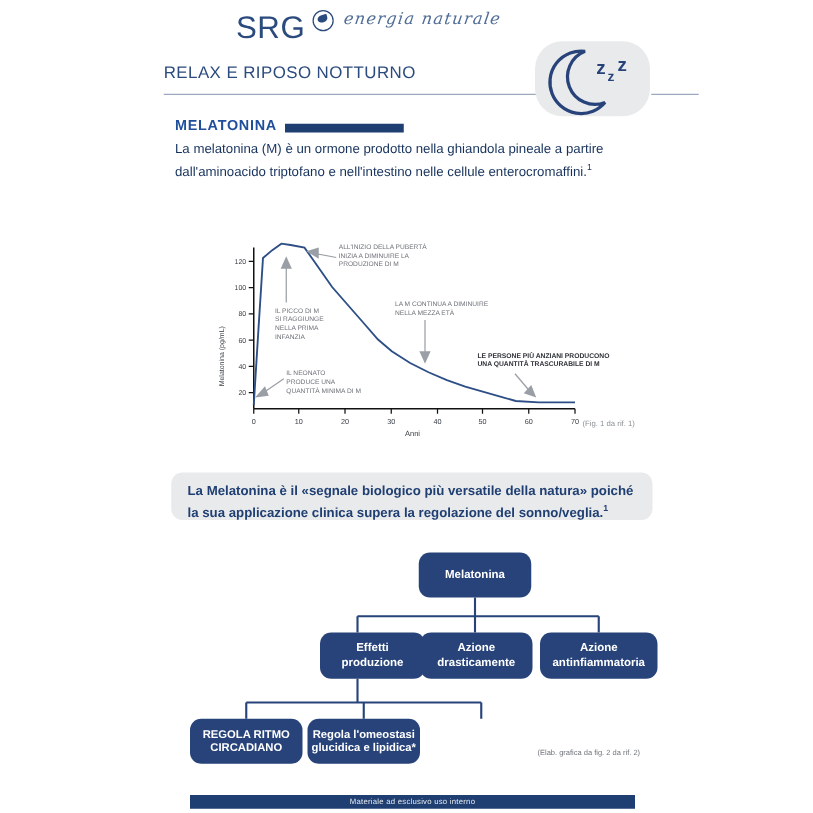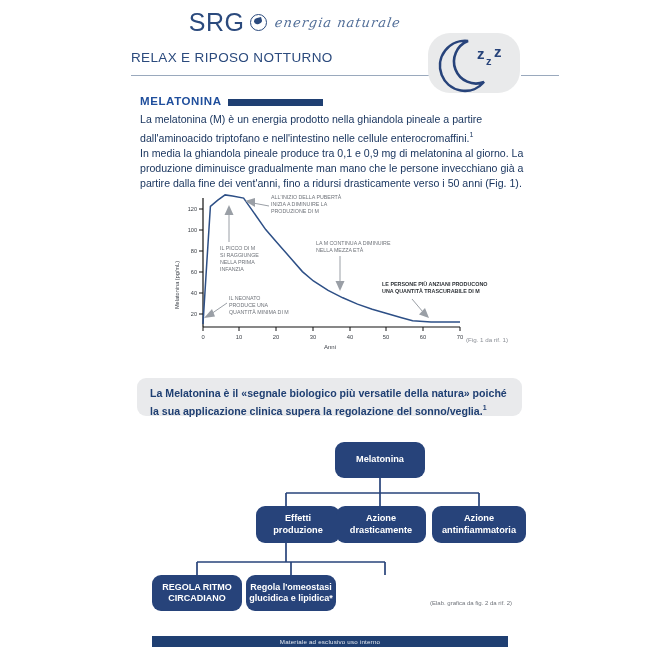--- a/index.html
+++ b/index.html
@@ -9,21 +9,21 @@
     font-family:"Liberation Sans", sans-serif;
     color:#1e3a6b;
     position:relative;
     overflow:hidden;
   }
   .page{position:relative;width:650px;height:650px;}
 
   
   .logo{
     position:absolute;left:0;top:8px;width:590px;
-    display:flex;justify-content:center;align-items:center;gap:5px;
+    display:flex;justify-content:center;align-items:flex-start;gap:5px;
   }
   .logo-srg{
     font-family:"Liberation Sans", sans-serif;
     font-size:25px;font-weight:400;letter-spacing:.5px;color:#2b4a7d;
   }
   .logo-mark{
     width:15px;height:15px;border-radius:50%;
     border:1.6px solid #2b4a7d;position:relative;display:inline-block;
     margin:0 3px 0 1px;
   }
@@ -144,22 +144,21 @@
       <text x="49" y="26" font-family="Liberation Sans, sans-serif" font-size="15" font-weight="bold" fill="#27437a">z</text>
       <text x="58" y="32" font-family="Liberation Sans, sans-serif" font-size="11" font-weight="bold" fill="#27437a">z</text>
       <text x="66" y="24" font-family="Liberation Sans, sans-serif" font-size="15" font-weight="bold" fill="#27437a">z</text>
     </svg>
   </div>
 
   <div class="mel-head">MELATONINA</div>
   <div class="mel-bar"></div>
 
   <div class="body-copy">
-    <p><span>La melatonina (M) è un energia prodotto nella ghiandola pineale a partire dall'aminoacido triptofano e nell'intestino nelle cellule enterocromaffini.</span><sup>1</sup></p>
-    <p>In media la ghiandola pineale produce tra 0,1 e 0,9 mg di melatonina al giorno. La produzione diminuisce gradualmente man mano che le persone invecchiano già a partire dalla fine dei vent'anni, fino a ridursi drasticamente verso i 50 anni (Fig. 1).</p>
+    <p><span>La melatonina (M) è un ormone prodotto nella ghiandola pineale a partire dall'aminoacido triptofano e nell'intestino nelle cellule enterocromaffini.</span><sup>1</sup></p>
   </div>
 
   <div class="chart">
     <svg width="360" height="170" viewBox="0 0 360 170">
 
       <text x="9" y="95" transform="rotate(-90 9 95)" text-anchor="middle" font-family="Liberation Sans, sans-serif" font-size="5.6" fill="#3a3f46">Melatonina (pg/mL)</text>
 
       <line x1="33" y1="8" x2="33" y2="137" stroke="#111" stroke-width="1.2"></line>
       <line x1="33" y1="137" x2="290" y2="137" stroke="#111" stroke-width="1.2"></line>
 

